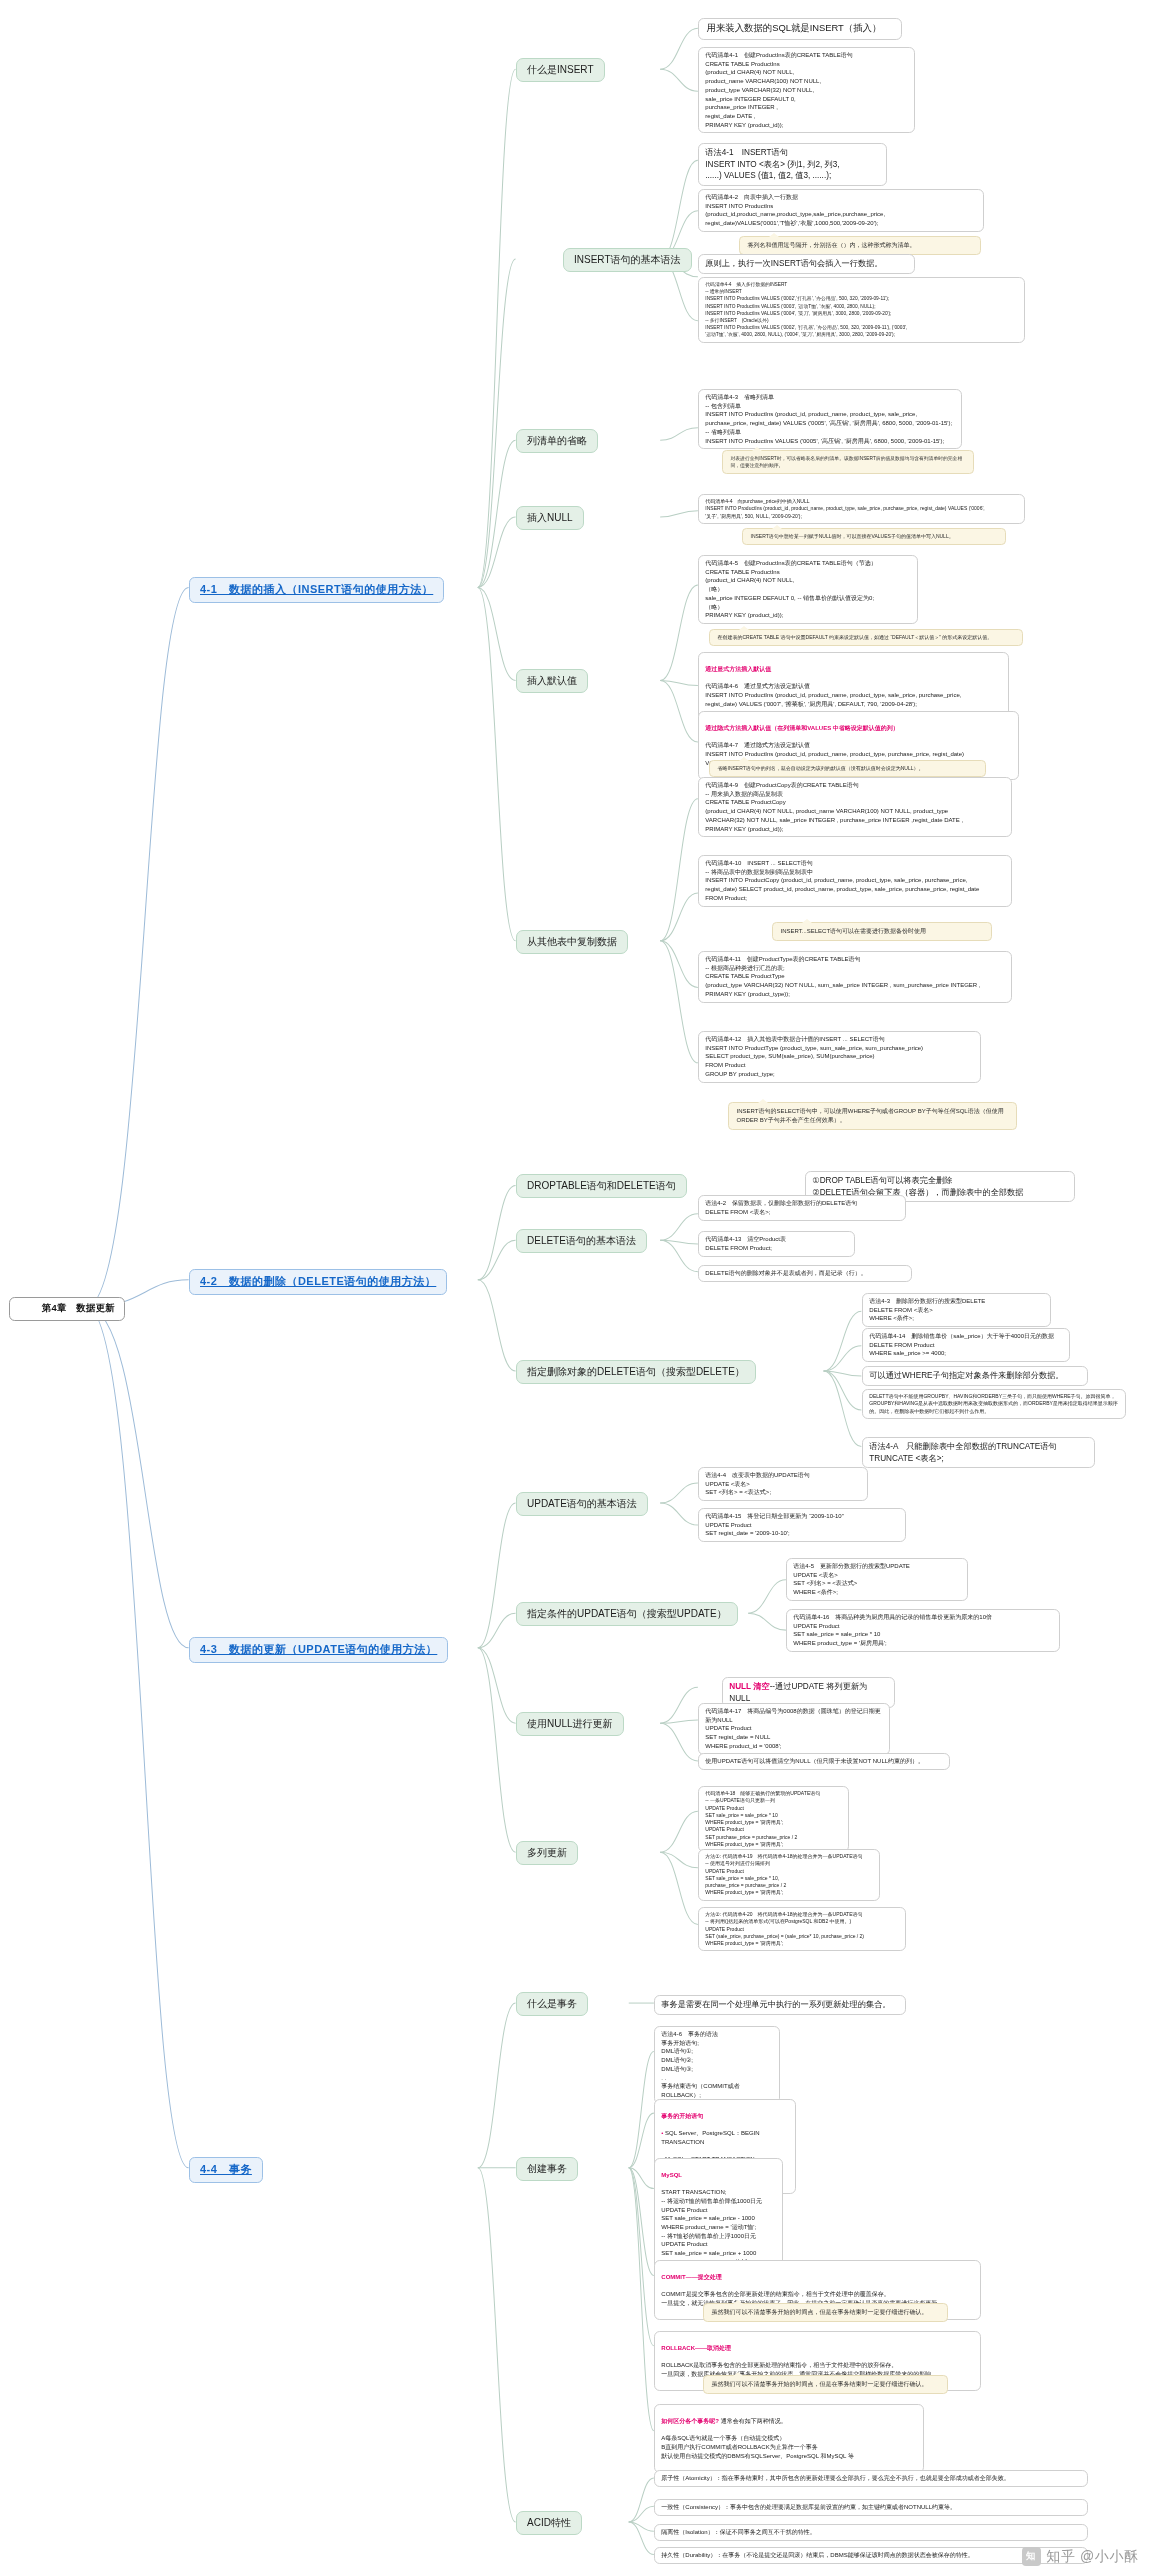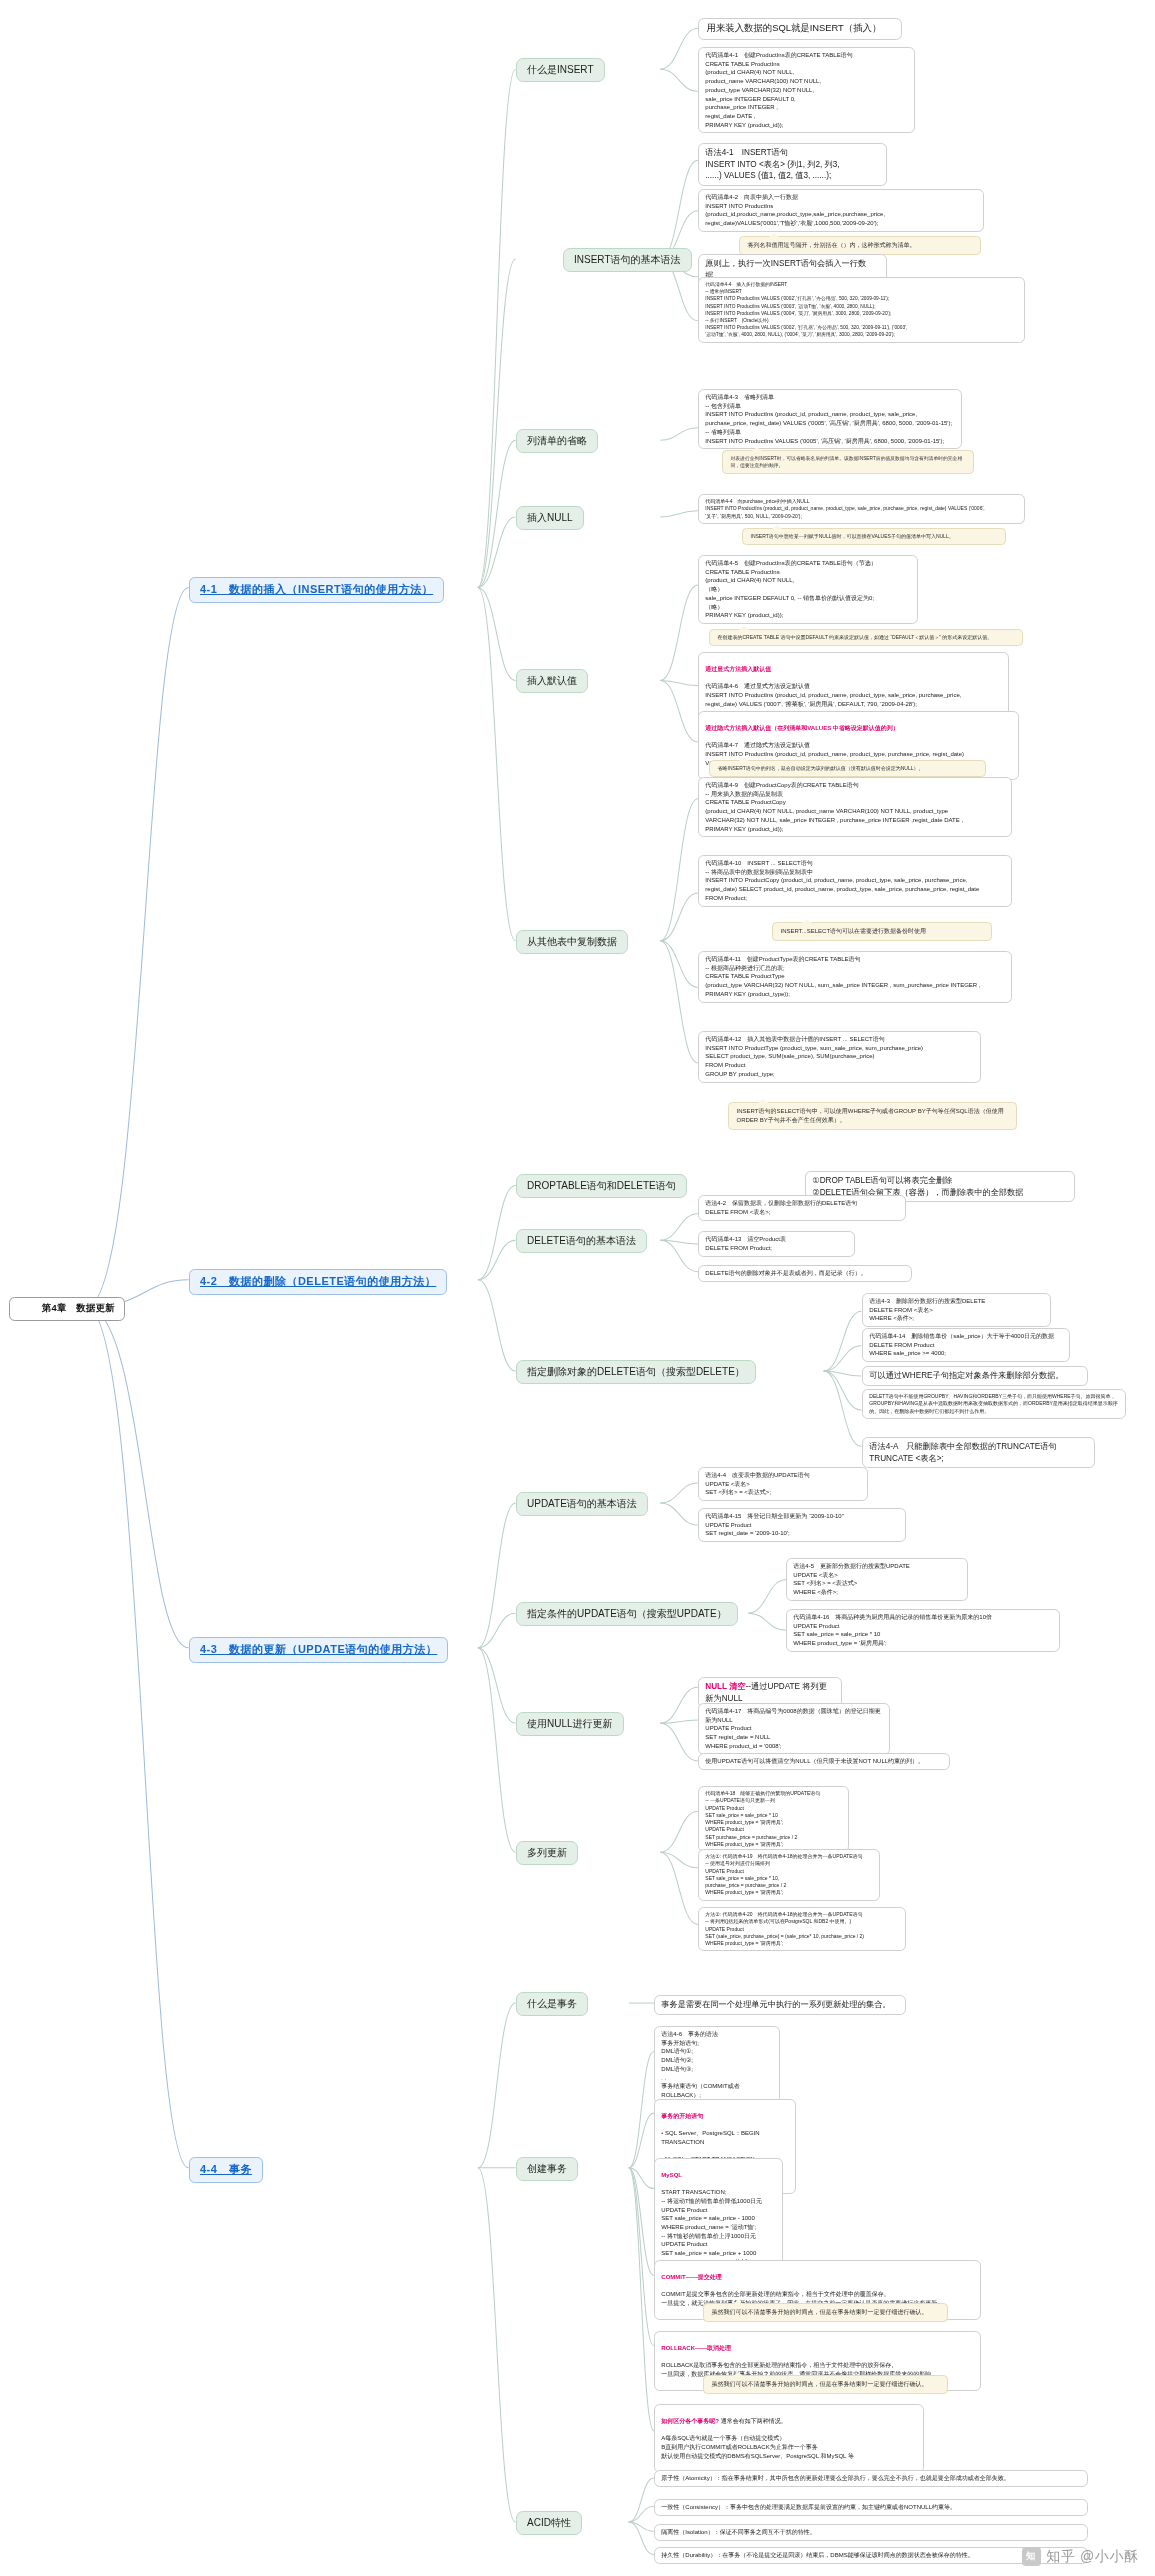--- a/index.html
+++ b/index.html
@@ -192,21 +192,21 @@
 PRIMARY KEY (product_id));</div>
 
 <div class="node leaf mid" style="left:698px; top:143px; width:189px;">语法4-1　INSERT语句
 INSERT INTO &lt;表名&gt; (列1, 列2, 列3,
 ......) VALUES (值1, 值2, 值3, ......);</div>
 <div class="node leaf sm" style="left:698px; top:189px; width:286px;">代码清单4-2　向表中插入一行数据
 INSERT INTO ProductIns
 (product_id,product_name,product_type,sale_price,purchase_price,
 regist_date)VALUES('0001','T恤衫','衣服',1000,500,'2009-09-20');</div>
 <div class="node callout sm" style="left:739px; top:236px; width:242px;"><span>将列名和值用逗号隔开，分别括在（）内，这种形式称为清单。</span></div>
-<div class="node leaf mid" style="left:698px; top:254px; width:189px;">原则上，执行一次INSERT语句会插入一行数据。</div>
+<div class="node leaf mid" style="left:698px; top:254px; width:217px;">原则上，执行一次INSERT语句会插入一行数据。</div>
 <div class="node leaf sm" style="left:698px; top:277px; width:327px; font-size:4.8px; line-height:1.5;">代码清单4-4　插入多行数据的INSERT
 -- 通常的INSERT
 INSERT INTO ProductIns VALUES ('0002','打孔器', '办公用品', 500, 320, '2009-09-11');
 INSERT INTO ProductIns VALUES ('0003', '运动T恤', '衣服', 4000, 2800, NULL);
 INSERT INTO ProductIns VALUES ('0004', '菜刀', '厨房用具', 3000, 2800, '2009-09-20');
 -- 多行INSERT　(Oracle以外)
 INSERT INTO ProductIns VALUES ('0002', '打孔器', '办公用品', 500, 320, '2009-09-11'), ('0003',
 '运动T恤', '衣服', 4000, 2800, NULL), ('0004', '菜刀', '厨房用具', 3000, 2800, '2009-09-20');</div>
 
 <div class="node leaf sm" style="left:698px; top:389px; width:264px;">代码清单4-3　省略列清单
@@ -305,21 +305,21 @@
 
 <div class="node leaf sm" style="left:786px; top:1558px; width:182px;">语法4-5　更新部分数据行的搜索型UPDATE
 UPDATE &lt;表名&gt;
 SET &lt;列名&gt; = &lt;表达式&gt;
 WHERE &lt;条件&gt;;</div>
 <div class="node leaf sm" style="left:786px; top:1609px; width:274px;">代码清单4-16　将商品种类为厨房用具的记录的销售单价更新为原来的10倍
 UPDATE Product
 SET sale_price = sale_price * 10
 WHERE product_type = '厨房用具';</div>
 
-<div class="node leaf mid" style="left:698px; top:1677px; width:144px;"><span class="pk">NULL 清空</span><span>--通过UPDATE 将列更新为NULL</span></div>
+<div class="node leaf mid" style="left:722px; top:1677px; width:173px;"><span class="pk">NULL 清空</span><span>--通过UPDATE 将列更新为NULL</span></div>
 <div class="node leaf sm" style="left:698px; top:1703px; width:192px;">代码清单4-17　将商品编号为0008的数据（圆珠笔）的登记日期更新为NULL
 UPDATE Product
 SET regist_date = NULL
 WHERE product_id = '0008';</div>
 <div class="node leaf sm" style="left:698px; top:1753px; width:252px;">使用UPDATE语句可以将值清空为NULL（但只限于未设置NOT NULL约束的列）。</div>
 
 <div class="node leaf sm" style="left:698px; top:1786px; width:151px; font-size:5px;">代码清单4-18　能够正确执行的繁琐的UPDATE语句
 -- 一条UPDATE语句只更新一列
 UPDATE Product
 SET sale_price = sale_price * 10

